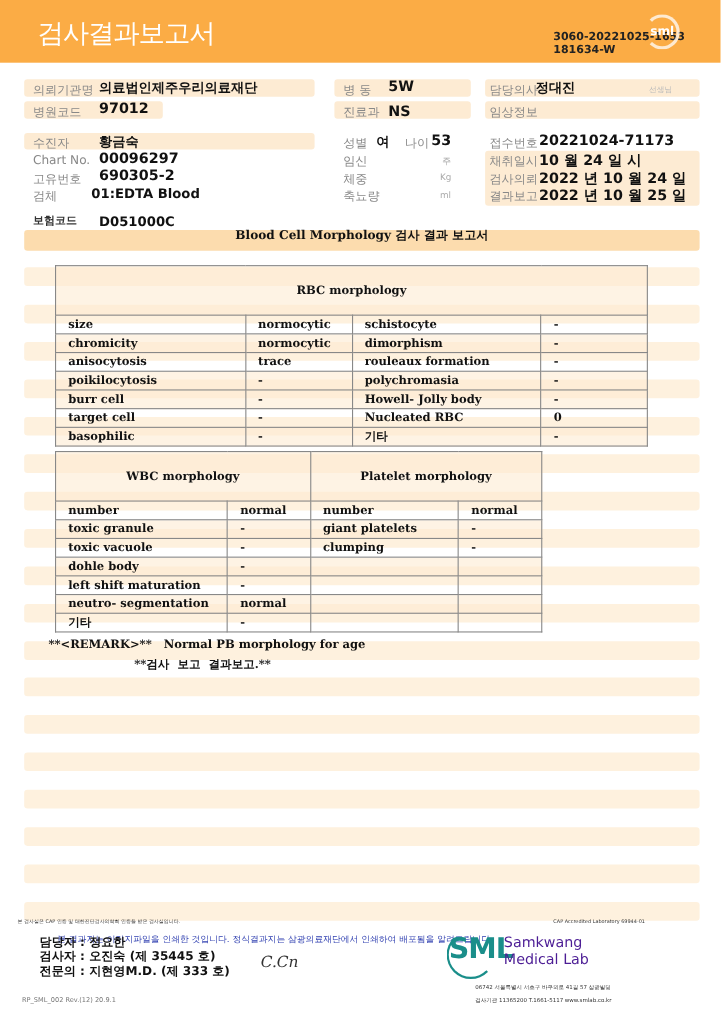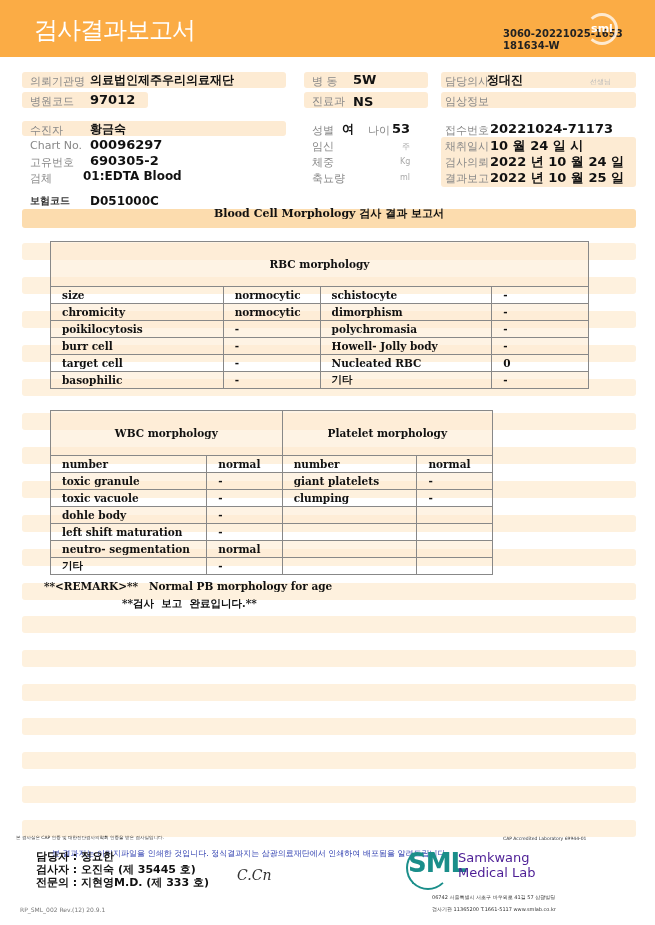--- a/index.html
+++ b/index.html
@@ -134,20 +134,26 @@
         <td>normocytic</td>
         <td>schistocyte</td>
         <td>-</td>
       </tr>
   <tr class="alt">
         <td>chromicity</td>
         <td>normocytic</td>
         <td>dimorphism</td>
         <td>-</td>
       </tr>
+  <tr>
+        <td>anisocytosis</td>
+        <td>trace</td>
+        <td>rouleaux formation</td>
+        <td>-</td>
+      </tr>
   <tr class="alt">
         <td>poikilocytosis</td>
         <td>-</td>
         <td>polychromasia</td>
         <td>-</td>
       </tr>
   <tr class="alt">
         <td>burr cell</td>
         <td>-</td>
         <td>Howell- Jolly body</td>
@@ -219,21 +225,21 @@
   <tr>
         <td>기타</td>
         <td>-</td>
         <td></td>
         <td></td>
       </tr>
 </tbody>
   </table>
 
 <div class="remark" style="left:44px;top:580px">**&lt;REMARK&gt;**   Normal PB morphology for age</div>
-<div class="remark" style="left:122px;top:597px">**검사  보고  완료입니다.**</div>
+<div class="remark" style="left:122px;top:597px">**검사  보고  결과보고.**</div>
 
 <div class="tiny" style="left:16px;top:835px">본 검사실은 CAP 인증 및 대한진단검사의학회 인증을 받은 검사실입니다.</div>
 <div class="tiny" style="left:503px;top:836px">CAP Accredited Laboratory 69944-01</div>
 <div class="notice">본 결과지는 이미지파일을 인쇄한 것입니다. 정식결과지는 삼광의료재단에서 인쇄하여 배포됨을 알려드립니다.</div>
 <div class="staff" style="top:849px">담당자 : 정요한</div>
 <div class="staff" style="top:862px">검사자 : 오진숙 (제 35445 호)</div>
 <div class="staff" style="top:875px">전문의 : 지현영M.D. (제 333 호)</div>
 <div class="sign">C.Cn</div>
 
 <div class="sml">

